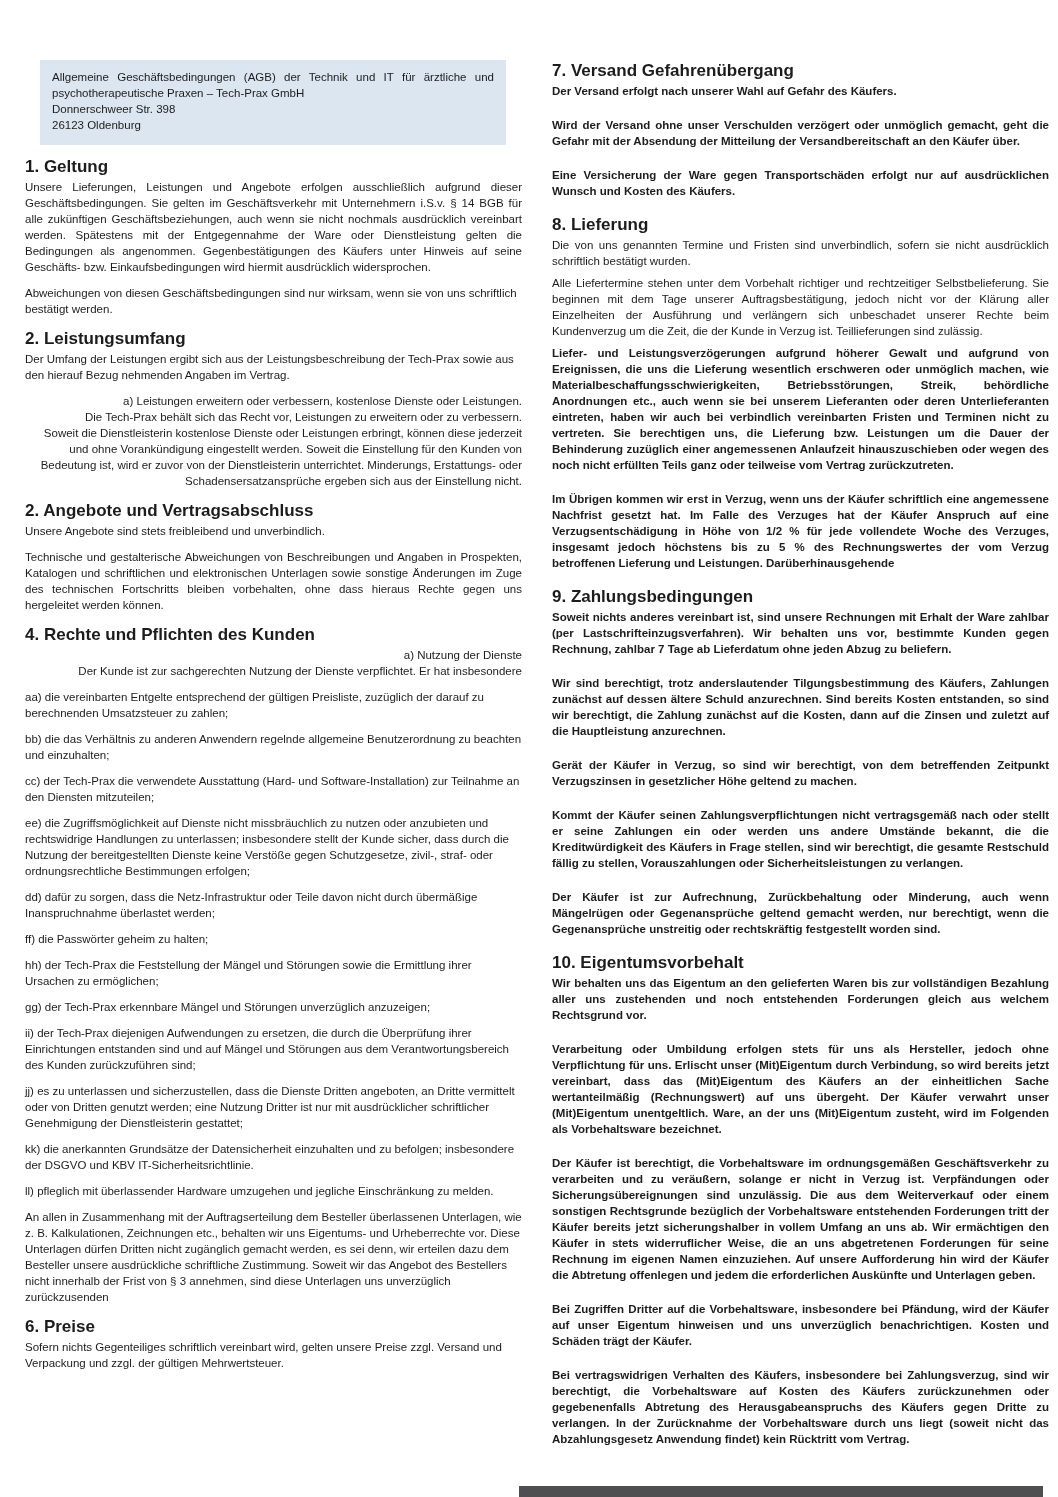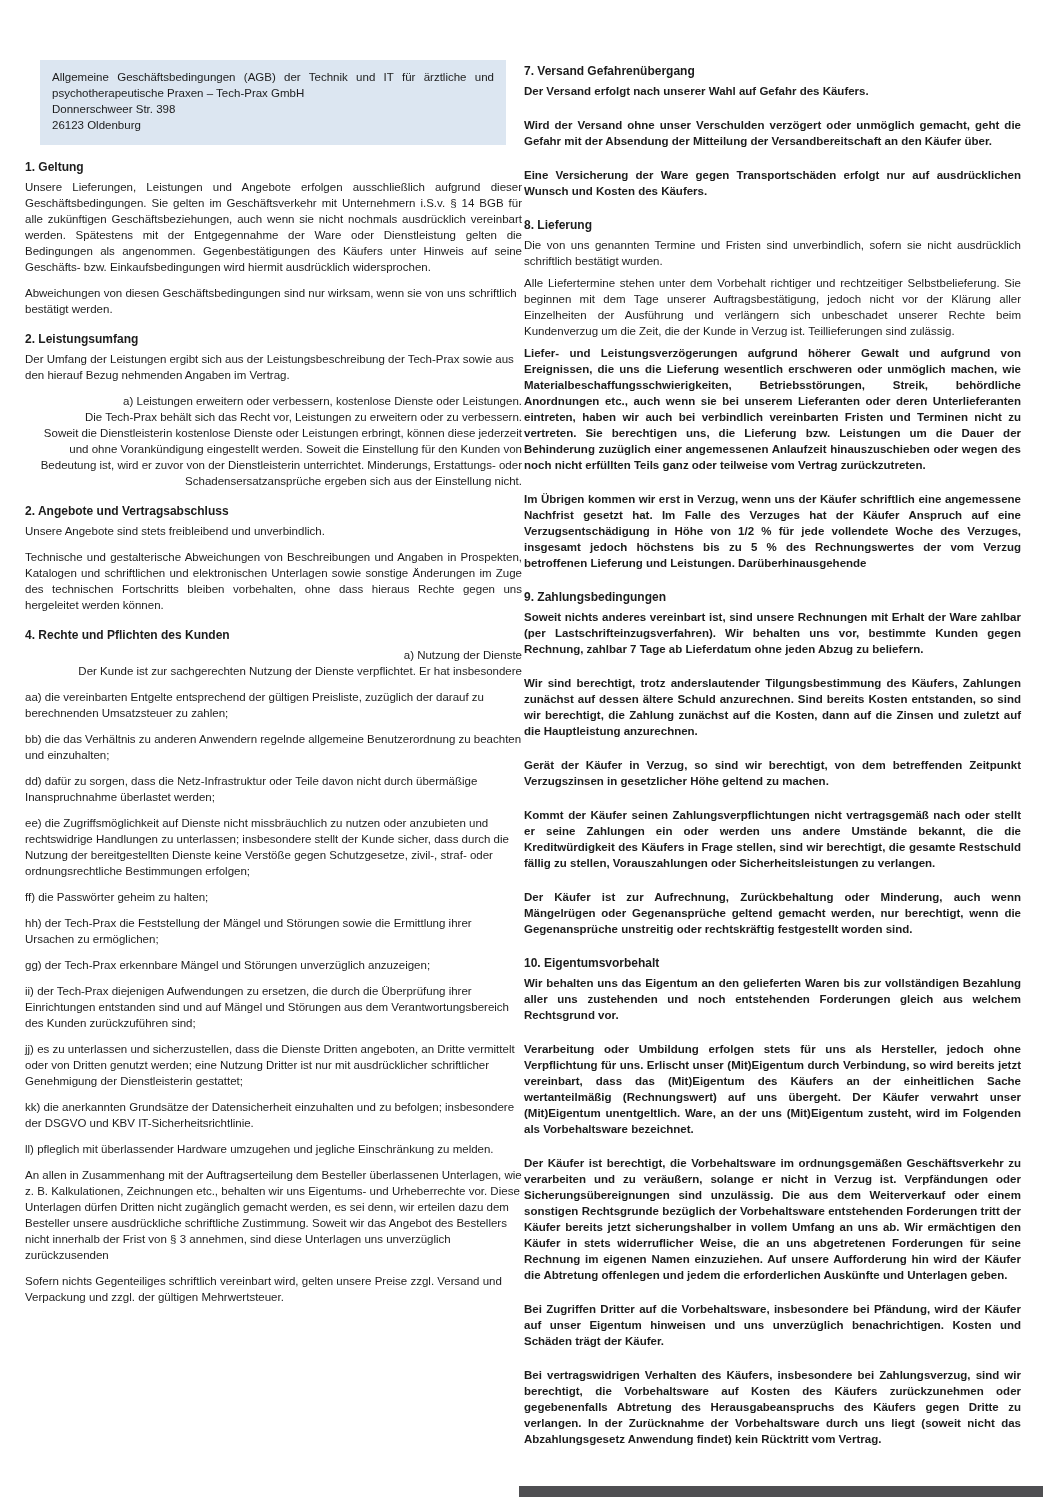--- a/index.html
+++ b/index.html
@@ -9,27 +9,27 @@
     font-family: "Liberation Sans", sans-serif;
     font-size: 11.5px;
     line-height: 16px;
     color: #1c1c1c;
     position: relative;
     overflow: hidden;
     -webkit-font-smoothing: antialiased;
   }
   .page {
     display: flex;
-    gap: 2px;
+    gap: 30px;
     padding: 60px 23px 0 25px;
     box-sizing: border-box;
   }
   .col { width: 497px; flex: 0 0 497px; }
   h3.sec {
-    font-size: 12px;
+    font-size: 17px;
     font-weight: bold;
     margin: 14px 0 4px 0;
     line-height: 16px;
   }
   h3.sec.first { margin-top: 3px; }
   p { margin: 0 0 10px 0; }
   p.gap { margin-bottom: 18px; font-weight: bold; }
   p.tight { margin-bottom: 6px; }
   .j { text-align: justify; }
   .pre { white-space: pre-line; text-align: right; }
@@ -73,32 +73,34 @@
 
     <h3 class="sec">2. Angebote und Vertragsabschluss</h3>
     <p>Unsere Angebote sind stets freibleibend und unverbindlich.</p>
     <p class="j">Technische und gestalterische Abweichungen von Beschreibungen und Angaben in Prospekten, Katalogen und schriftlichen und elektronischen Unterlagen sowie sonstige Änderungen im Zuge des technischen Fortschritts bleiben vorbehalten, ohne dass hieraus Rechte gegen uns hergeleitet werden können.</p>
 
     <h3 class="sec">4. Rechte und Pflichten des Kunden</h3>
     <p class="pre">a) Nutzung der Dienste
 Der Kunde ist zur sachgerechten Nutzung der Dienste verpflichtet. Er hat insbesondere</p>
     <p>aa) die vereinbarten Entgelte entsprechend der gültigen Preisliste, zuzüglich der darauf zu berechnenden Umsatzsteuer zu zahlen;</p>
     <p>bb) die das Verhältnis zu anderen Anwendern regelnde allgemeine Benutzerordnung zu beachten und einzuhalten;</p>
+    <p>cc) der Tech-Prax die verwendete Ausstattung (Hard- und Software-Installation) zur Teilnahme an den Diensten mitzuteilen;</p>
+    <p>ee) die Zugriffsmöglichkeit auf Dienste nicht missbräuchlich zu nutzen oder anzubieten und rechtswidrige Handlungen zu unterlassen; insbesondere stellt der Kunde sicher, dass durch die Nutzung der bereitgestellten Dienste keine Verstöße gegen Schutzgesetze, zivil-, straf- oder ordnungsrechtliche Bestimmungen erfolgen;</p>
     <p>dd) dafür zu sorgen, dass die Netz-Infrastruktur oder Teile davon nicht durch übermäßige Inanspruchnahme überlastet werden;</p>
-    <p>ee) die Zugriffsmöglichkeit auf Dienste nicht missbräuchlich zu nutzen oder anzubieten und rechtswidrige Handlungen zu unterlassen; insbesondere stellt der Kunde sicher, dass durch die Nutzung der bereitgestellten Dienste keine Verstöße gegen Schutzgesetze, zivil-, straf- oder ordnungsrechtliche Bestimmungen erfolgen;</p>
     <p>ff) die Passwörter geheim zu halten;</p>
     <p>hh) der Tech-Prax die Feststellung der Mängel und Störungen sowie die Ermittlung ihrer Ursachen zu ermöglichen;</p>
     <p>gg) der Tech-Prax erkennbare Mängel und Störungen unverzüglich anzuzeigen;</p>
     <p>ii) der Tech-Prax diejenigen Aufwendungen zu ersetzen, die durch die Überprüfung ihrer Einrichtungen entstanden sind und auf Mängel und Störungen aus dem Verantwortungsbereich des Kunden zurückzuführen sind;</p>
     <p>jj) es zu unterlassen und sicherzustellen, dass die Dienste Dritten angeboten, an Dritte vermittelt oder von Dritten genutzt werden; eine Nutzung Dritter ist nur mit ausdrücklicher schriftlicher Genehmigung der Dienstleisterin gestattet;</p>
     <p>kk) die anerkannten Grundsätze der Datensicherheit einzuhalten und zu befolgen; insbesondere der DSGVO und KBV IT-Sicherheitsrichtlinie.</p>
     <p>ll) pfleglich mit überlassender Hardware umzugehen und jegliche Einschränkung zu melden.</p>
 
     <p>An allen in Zusammenhang mit der Auftragserteilung dem Besteller überlassenen Unterlagen, wie z. B. Kalkulationen, Zeichnungen etc., behalten wir uns Eigentums- und Urheberrechte vor. Diese Unterlagen dürfen Dritten nicht zugänglich gemacht werden, es sei denn, wir erteilen dazu dem Besteller unsere ausdrückliche schriftliche Zustimmung. Soweit wir das Angebot des Bestellers nicht innerhalb der Frist von § 3 annehmen, sind diese Unterlagen uns unverzüglich zurückzusenden</p>
 
+    <h3 class="sec">6. Preise</h3>
     <p>Sofern nichts Gegenteiliges schriftlich vereinbart wird, gelten unsere Preise zzgl. Versand und Verpackung und zzgl. der gültigen Mehrwertsteuer.</p>
 
   </div>
 
   <div class="col">
 
     <h3 class="sec first">7. Versand Gefahrenübergang</h3>
     <p class="j gap">Der Versand erfolgt nach unserer Wahl auf Gefahr des Käufers.</p>
     <p class="j gap">Wird der Versand ohne unser Verschulden verzögert oder unmöglich gemacht, geht die Gefahr mit der Absendung der Mitteilung der Versandbereitschaft an den Käufer über.</p>
     <p class="j gap">Eine Versicherung der Ware gegen Transportschäden erfolgt nur auf ausdrücklichen Wunsch und Kosten des Käufers.</p>

